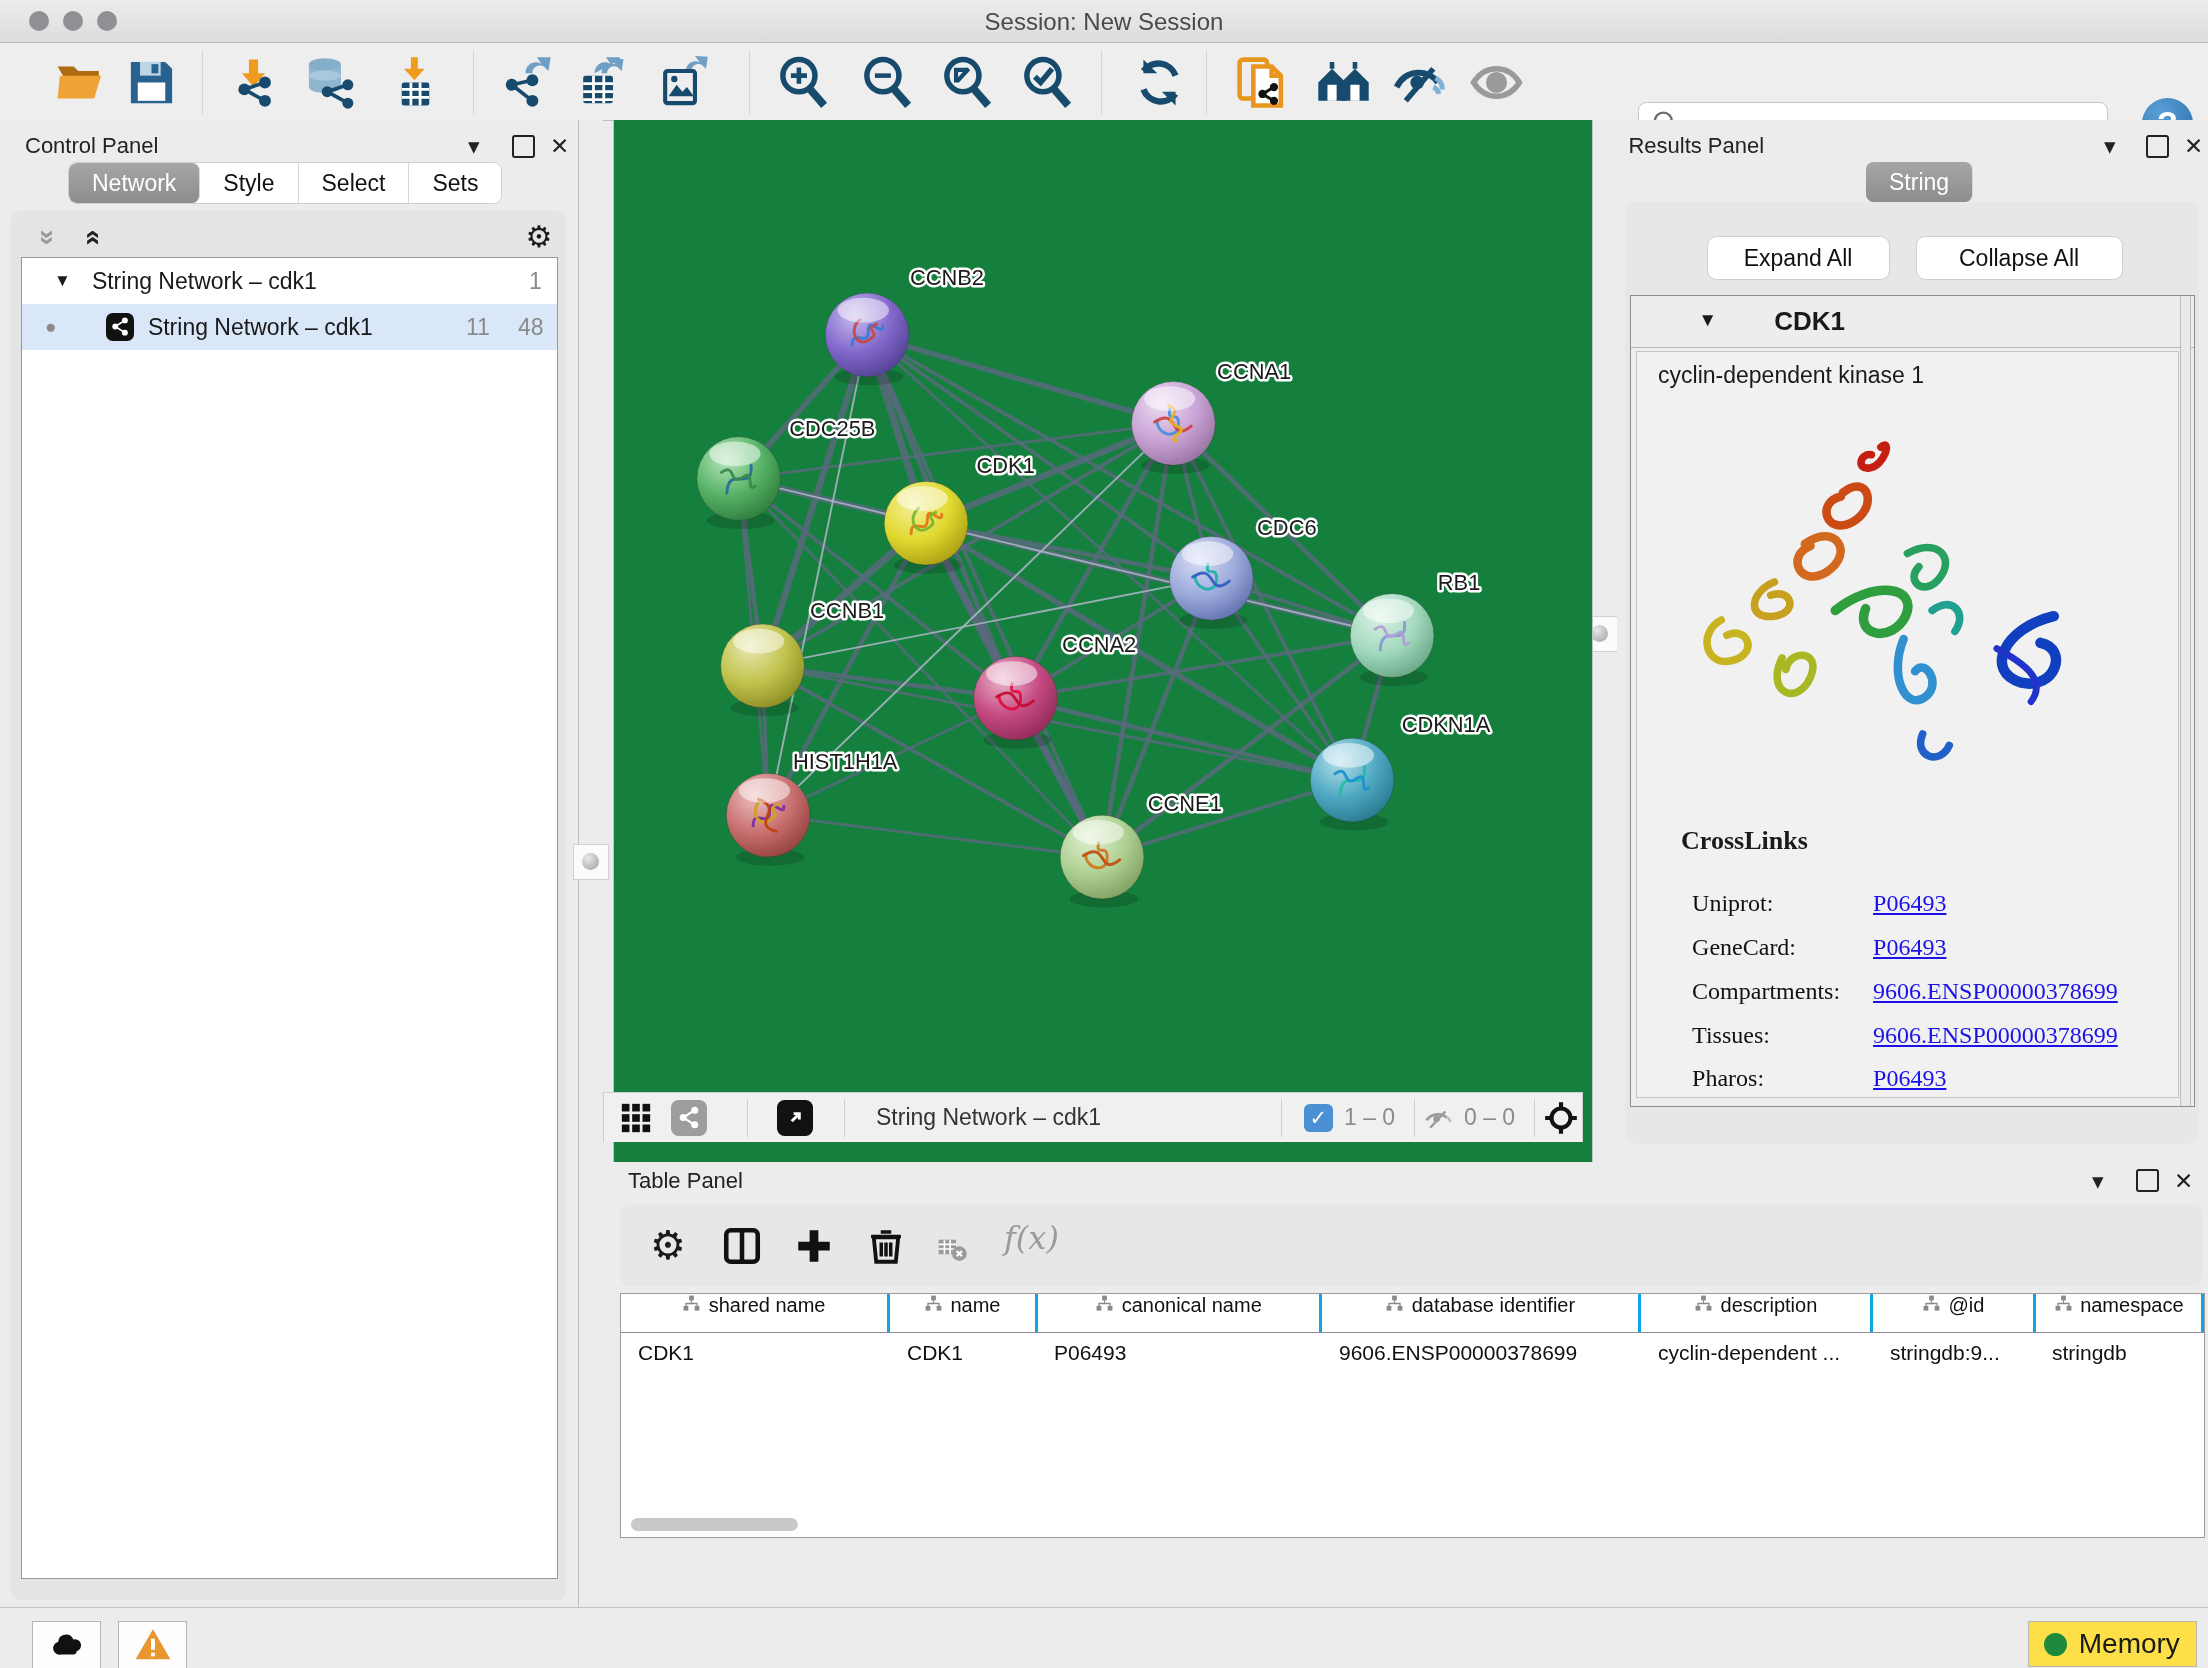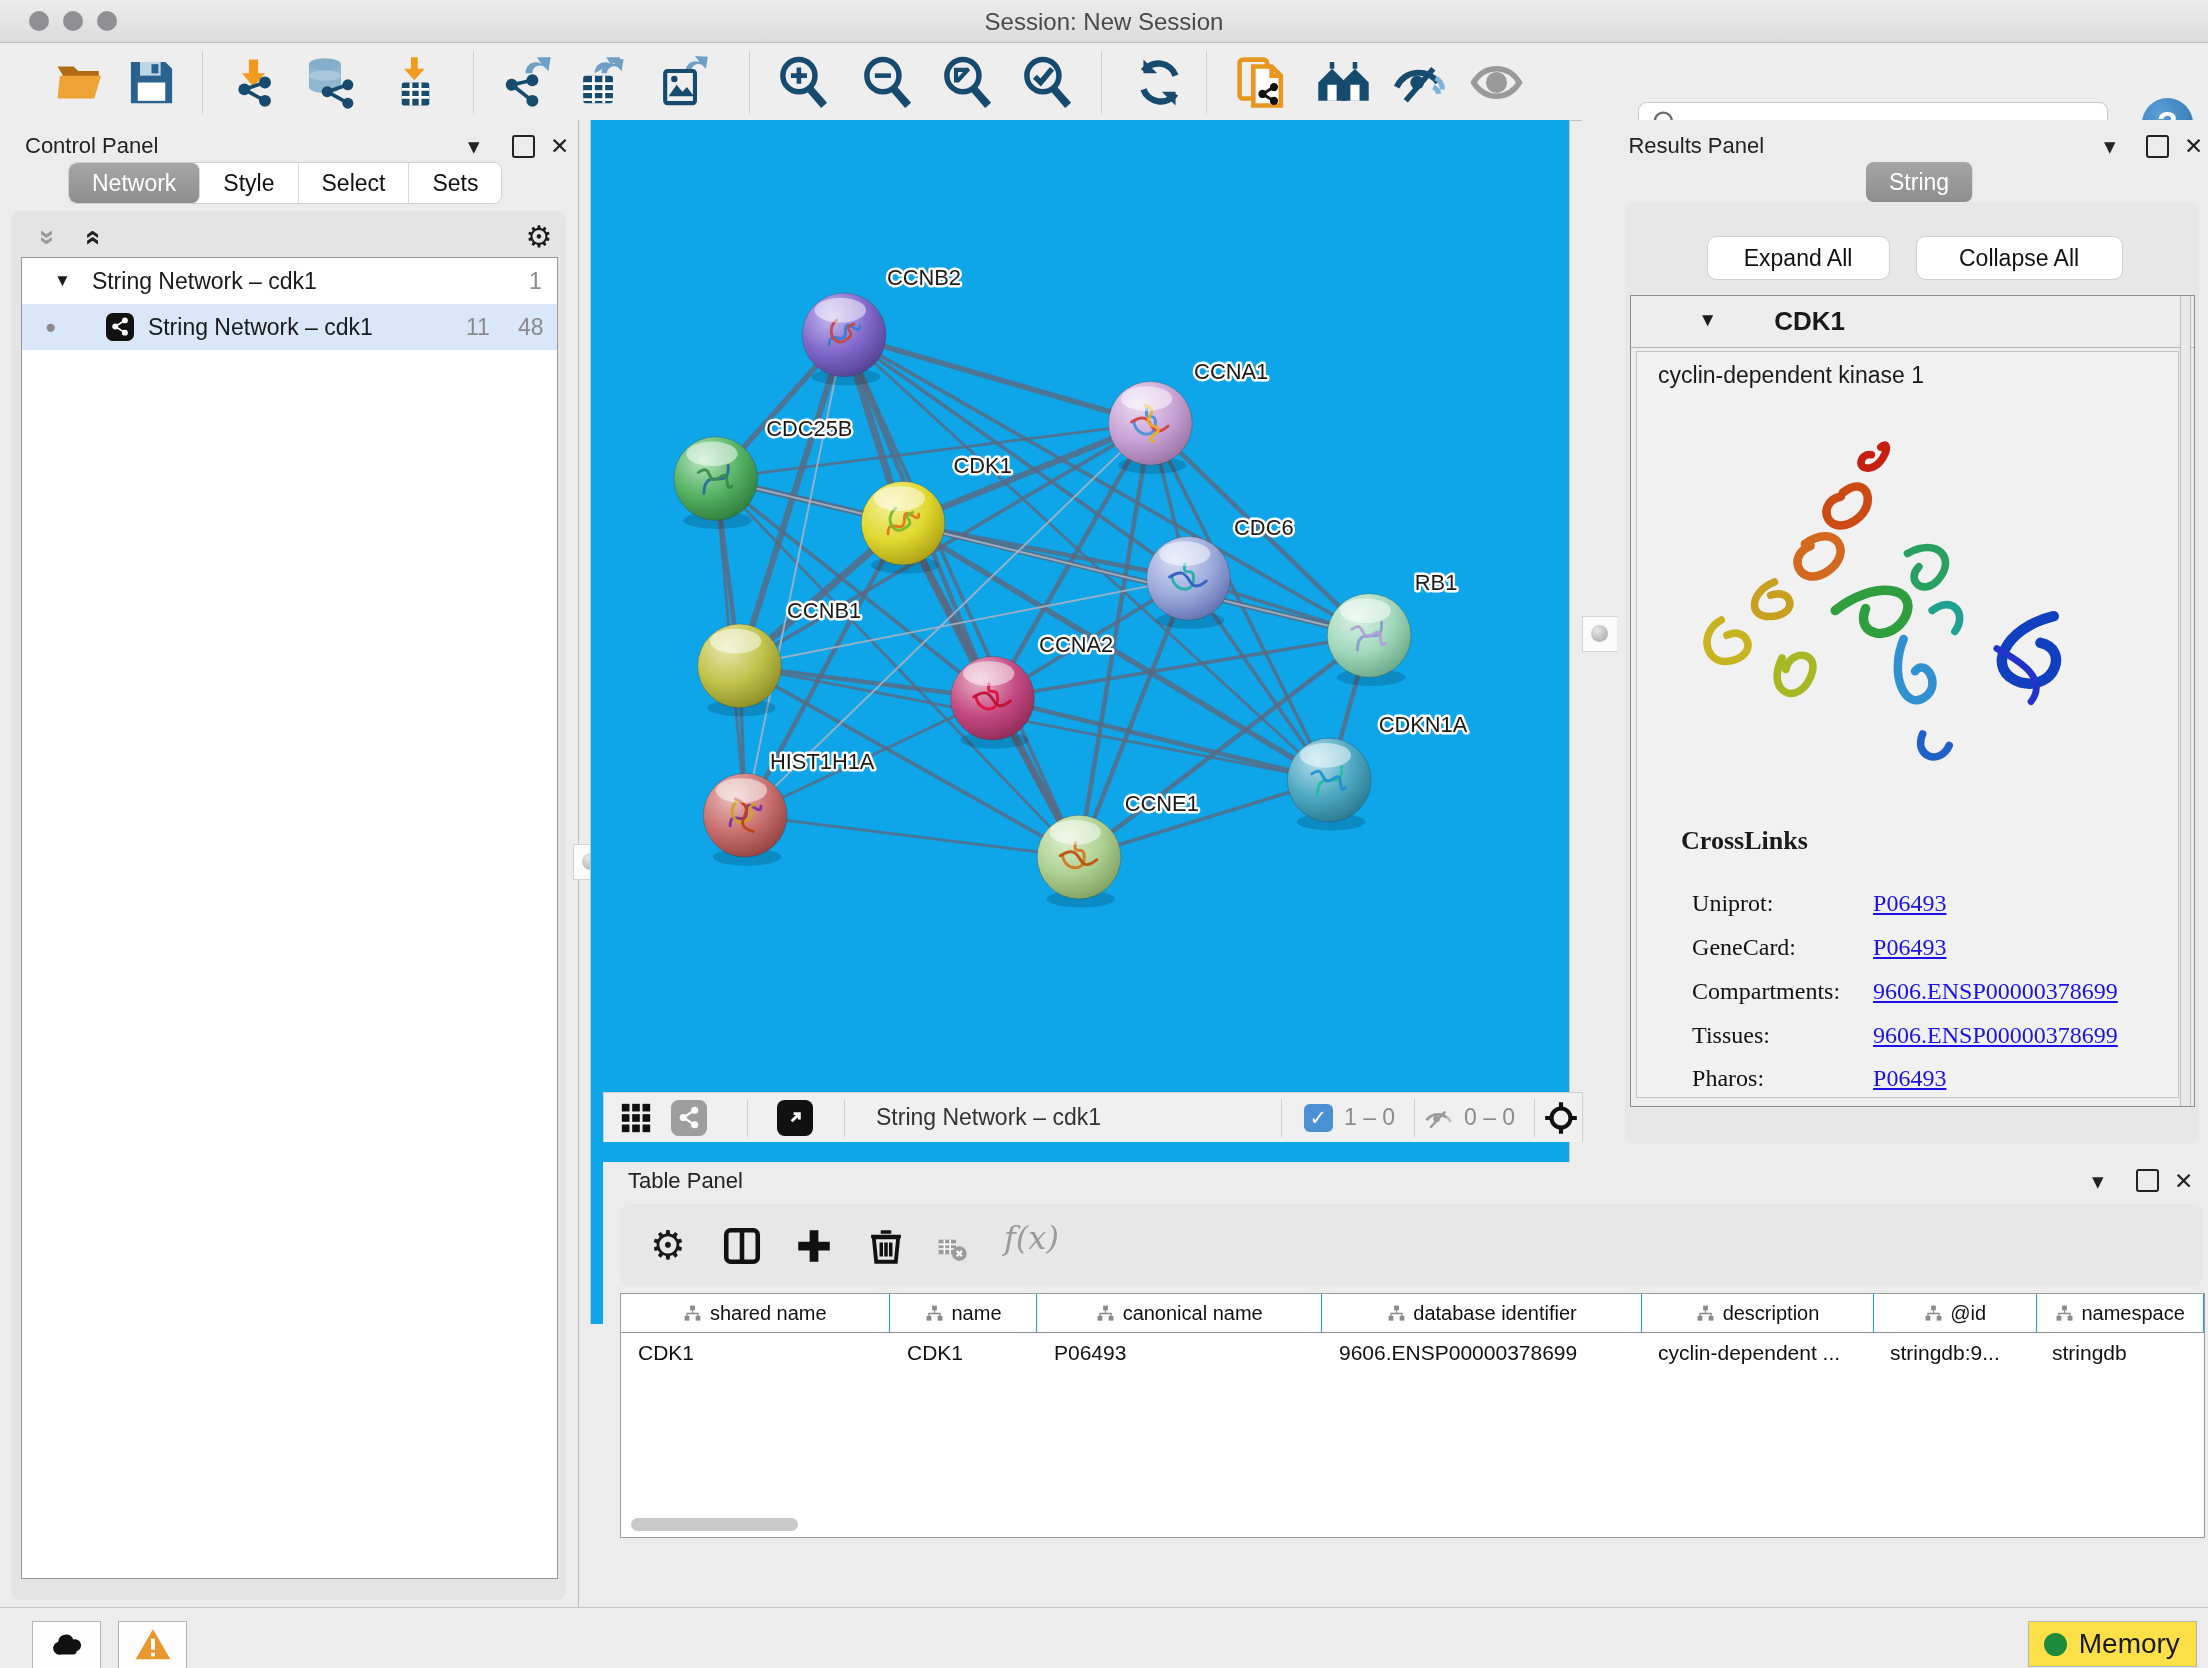--- a/index.html
+++ b/index.html
@@ -29,35 +29,35 @@
   .listbox{position:absolute;left:9.5px;top:46px;width:535px;height:1320px;background:#fff;border:1.9px solid #979797;}
   .lrow{position:relative;height:46px;font-size:23px;line-height:46px;white-space:nowrap;}
   .lrow.sel{background:#d9e7f8;}
   .shareTile{display:inline-block;width:28.5px;height:28.5px;border-radius:6.7px;background:#111;vertical-align:-6.7px;position:relative;}
   .shareTile svg{position:absolute;left:3.8px;top:3.8px;}
   .graycount{color:#8a8a8a;}
   
   .vsplit{position:absolute;background:#ececec;}
   .knob{position:absolute;width:34px;height:34px;background:#fbfbfb;border:1px solid #d2d2d2;}
   .knob::after{content:"";position:absolute;left:7.6px;top:7.6px;width:17px;height:17px;border-radius:50%;background:radial-gradient(circle at 35% 30%,#e8e8e8,#9f9f9f);}
-  .canvas{position:absolute;left:590px;top:120px;width:978px;height:1204px;background:#0ea5e9;border-left:1px solid #c2c2c2;border-right:1px solid #c2c2c2;}
+  .canvas{position:absolute;left:613px;top:120px;width:978px;height:1204px;background:#15803d;border-left:1px solid #c2c2c2;border-right:1px solid #c2c2c2;}
   .cnv-toolbar{position:absolute;left:603px;top:1092px;width:978px;height:49px;background:#f0f0f0;border:1px solid #cfcfcf;border-width:1px 1px 0 1px;}
   .cnv-sep{position:absolute;top:5.7px;height:38px;border-left:1px solid #cfcfcf;}
   .cnvtxt{position:absolute;top:11.4px;font-size:23px;color:#333;white-space:nowrap;}
   .counttxt{position:absolute;top:11.4px;font-size:23px;color:#8b8b8b;white-space:nowrap;}
   .checkbox{position:absolute;top:10.5px;width:28.5px;height:28.5px;border-radius:5.7px;background:#4a90d2;color:#fff;font-size:21px;text-align:center;line-height:28.5px;}
   .blacktile{position:absolute;top:6.7px;width:36px;height:36px;background:#111;border-radius:7.6px;color:#fff;text-align:center;line-height:36px;font-size:23px;}
   .graytile{position:absolute;top:6.7px;width:36px;height:36px;background:#9d9d9d;border-radius:7.6px;}
   .nodelabel{font-size:23px;fill:#1a1a1a;paint-order:stroke;stroke:#ffffff;stroke-width:5px;stroke-linejoin:round;}
   
   .tablepanel{position:absolute;left:603px;top:1162px;width:1605px;height:445px;background:#ececec;}
   .tbl-toolbar{position:absolute;left:17px;top:42px;width:1583px;height:82px;background:#e7e7e7;border-radius:9.5px;}
   .tbl{position:absolute;left:17px;top:131px;width:1583px;height:243px;background:#fff;border:1.9px solid #9a9a9a;}
   .thead{position:absolute;left:0;top:0;height:38px;display:flex;width:100%;border-bottom:1.9px solid #8f8f8f;}
-  .th{font-size:20px;color:#111;border-right:1px solid #0ea5e9;display:flex;align-items:center;justify-content:center;gap:7.6px;overflow:hidden;white-space:nowrap;}
+  .th{font-size:20px;color:#111;border-right:3px solid #0ea5e9;display:flex;justify-content:center;gap:7.6px;overflow:hidden;white-space:nowrap;}
   .trow{position:absolute;left:0;top:40px;height:38px;display:flex;width:100%;}
   .td{font-size:21px;color:#111;padding-left:17px;line-height:38px;overflow:hidden;white-space:nowrap;}
   .hscroll{position:absolute;left:9.5px;bottom:5.7px;width:167px;height:13.3px;background:#c9c9c9;border-radius:6.7px;}
   .f-x{font-family:"DejaVu Serif",serif;font-style:italic;font-size:32px;color:#9b9b9b;}
   
   .results{position:absolute;left:1617px;top:120px;width:592px;height:1042px;background:#ececec;}
   .resinner{position:absolute;left:7.6px;top:82px;width:574px;height:942px;background:#e7e7e7;border-radius:9.5px;}
   .btn{position:absolute;background:#fff;border:1.9px solid #cfcfcf;border-radius:9.5px;font-size:23px;text-align:center;color:#111;}
   .genebox{position:absolute;left:5.7px;top:93px;width:563px;height:810px;border:1.9px solid #8d8d8d;background:#ededed;}
   .genehdr{position:absolute;left:0;top:0;width:100%;height:51px;border-bottom:1px solid #b5b5b5;}

